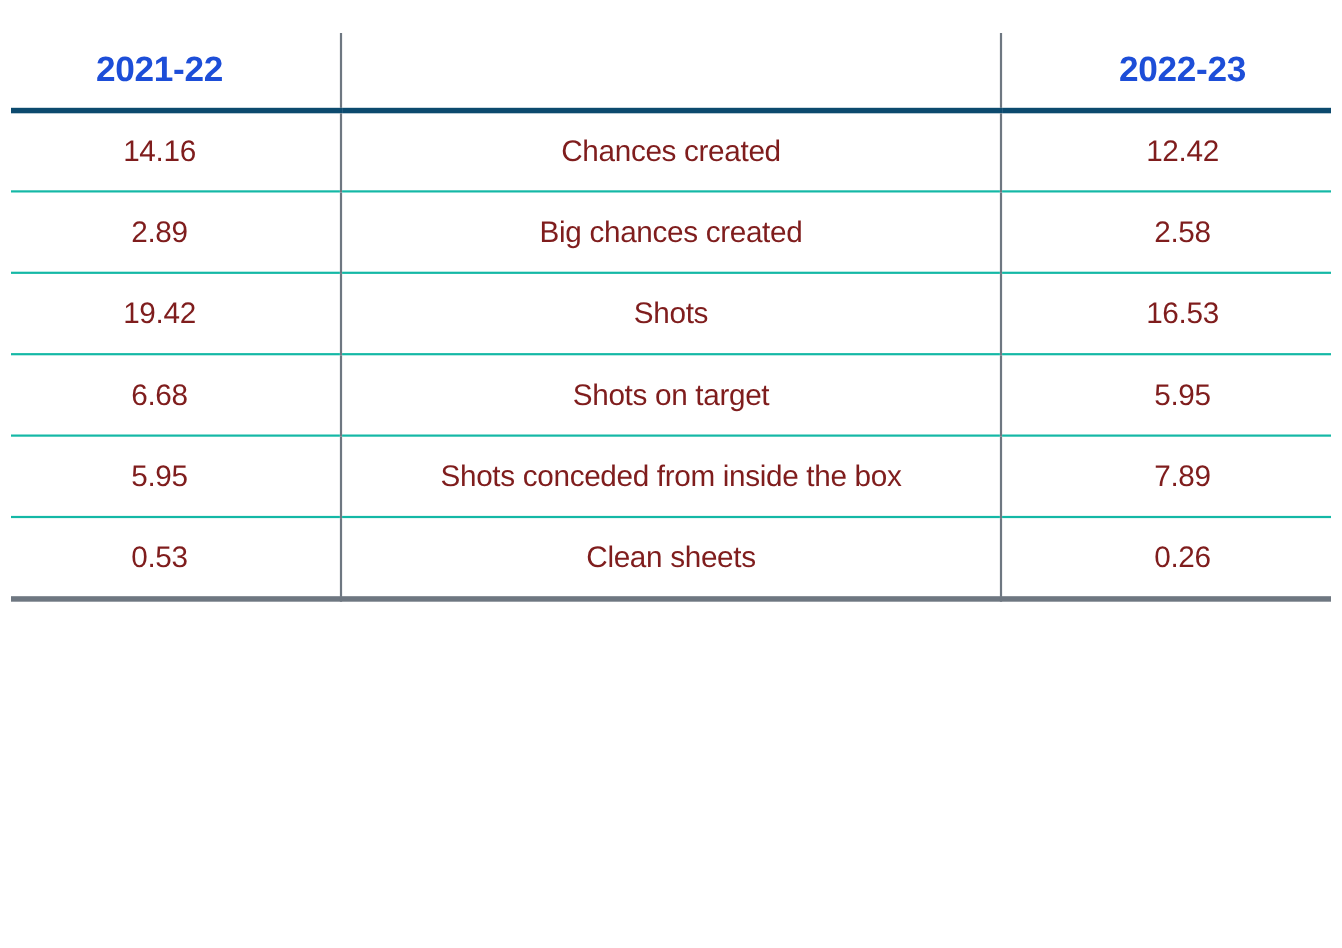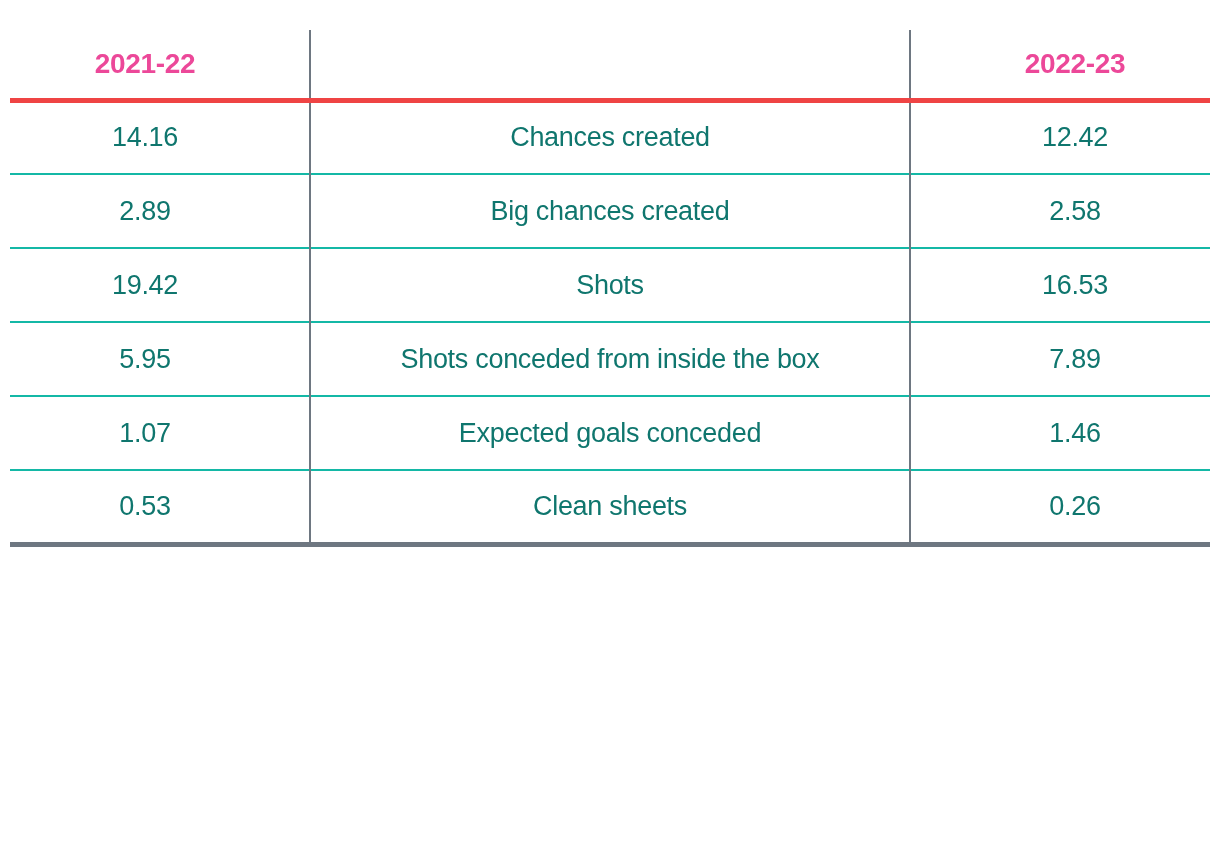--- a/index.html
+++ b/index.html
@@ -30,31 +30,31 @@
 
   th, td {
     text-align: center;
     vertical-align: middle;
     box-sizing: border-box;
     overflow: hidden;
     white-space: nowrap;
   }
   thead th {
     height: 70px;
-    font-size: 28px;
+    font-size: 32px;
     font-weight: 700;
-    color: #ec4899;
+    color: #1d4ed8;
     letter-spacing: -0.3px;
-    border-bottom: 5px solid #ef4444;
+    border-bottom: 5px solid #0c4a6e;
   }
   tbody td {
     height: 74px;
     font-size: 27px;
     font-weight: 400;
-    color: #0f766e;
+    color: #7f1d1d;
     letter-spacing: -0.3px;
   }
   
   .col-label {
     border-left: 2px solid #6e7781;
     border-right: 2px solid #6e7781;
   }
   
   td.col-prev, th.col-prev { padding-right: 30px; }
   td.col-curr, th.col-curr { padding-left: 30px; }
@@ -90,28 +90,28 @@
           <td class="col-prev">2.89</td>
           <td class="col-label">Big chances created</td>
           <td class="col-curr">2.58</td>
         </tr>
         <tr>
           <td class="col-prev">19.42</td>
           <td class="col-label">Shots</td>
           <td class="col-curr">16.53</td>
         </tr>
         <tr>
+          <td class="col-prev">6.68</td>
+          <td class="col-label">Shots on target</td>
+          <td class="col-curr">5.95</td>
+        </tr>
+        <tr>
           <td class="col-prev">5.95</td>
           <td class="col-label">Shots conceded from inside the box</td>
           <td class="col-curr">7.89</td>
-        </tr>
-        <tr>
-          <td class="col-prev">1.07</td>
-          <td class="col-label">Expected goals conceded</td>
-          <td class="col-curr">1.46</td>
         </tr>
         <tr>
           <td class="col-prev">0.53</td>
           <td class="col-label">Clean sheets</td>
           <td class="col-curr">0.26</td>
         </tr>
       </tbody>
   </table>
 </div>
 

